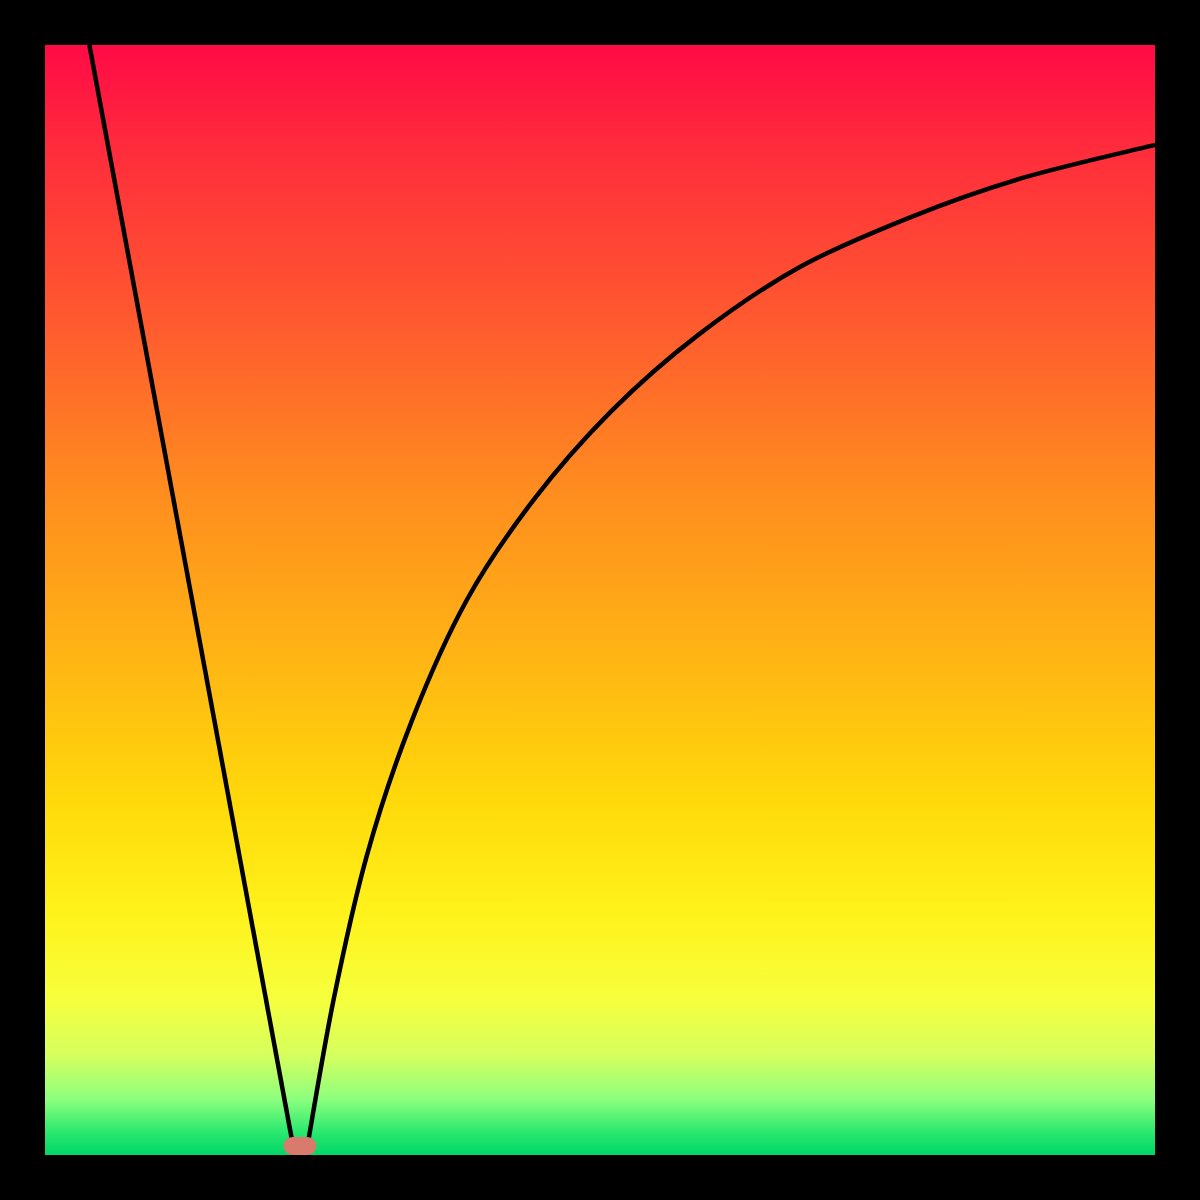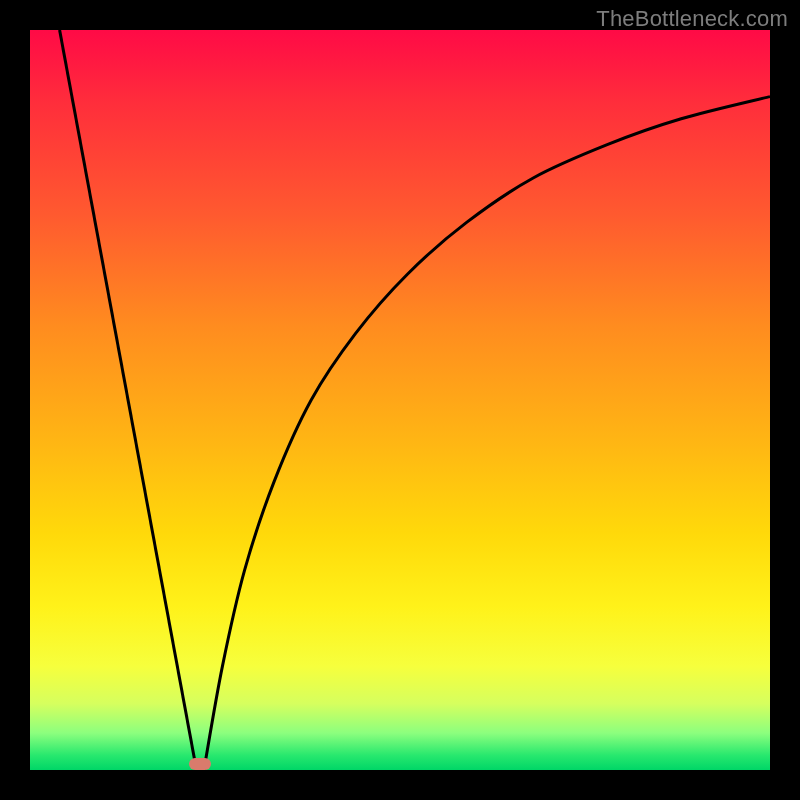--- a/index.html
+++ b/index.html
@@ -74,14 +74,13 @@
   <div class="plot-area">
 
     <svg class="curve" viewBox="0 0 740 740" preserveAspectRatio="none">
       <path d="M 29.6 0.0 L 166.5 740.0" fill="none" stroke="#000" stroke-width="3" id="path-left"></path>
       <path d="M 173.9 740.0 C 177.0 722.7, 185.6 669.7, 192.4 636.4 C 199.2 603.1, 206.0 571.0, 214.6 540.2 C 223.2 509.4, 233.1 479.8, 244.2 451.4 C 255.3 423.0, 267.6 394.7, 281.2 370.0 C 294.8 345.3, 309.6 324.4, 325.6 303.4 C 341.6 282.4, 358.9 262.7, 377.4 244.2 C 395.9 225.7, 415.6 208.4, 436.6 192.4 C 457.6 176.4, 479.8 160.9, 503.2 148.0 C 526.6 135.1, 552.5 124.6, 577.2 114.7 C 601.9 104.8, 624.1 96.8, 651.2 88.8 C 678.3 80.8, 725.2 70.3, 740.0 66.6" fill="none" stroke="#000" stroke-width="3" id="path-right"></path>
     </svg>
 
     <div class="marker" id="marker" style="left: 170.2px; top: 734.08px;"></div>
   </div>
 
-  <div class="watermark">TheBottleneck.com</div>
 </div>
 
 </body></html>

